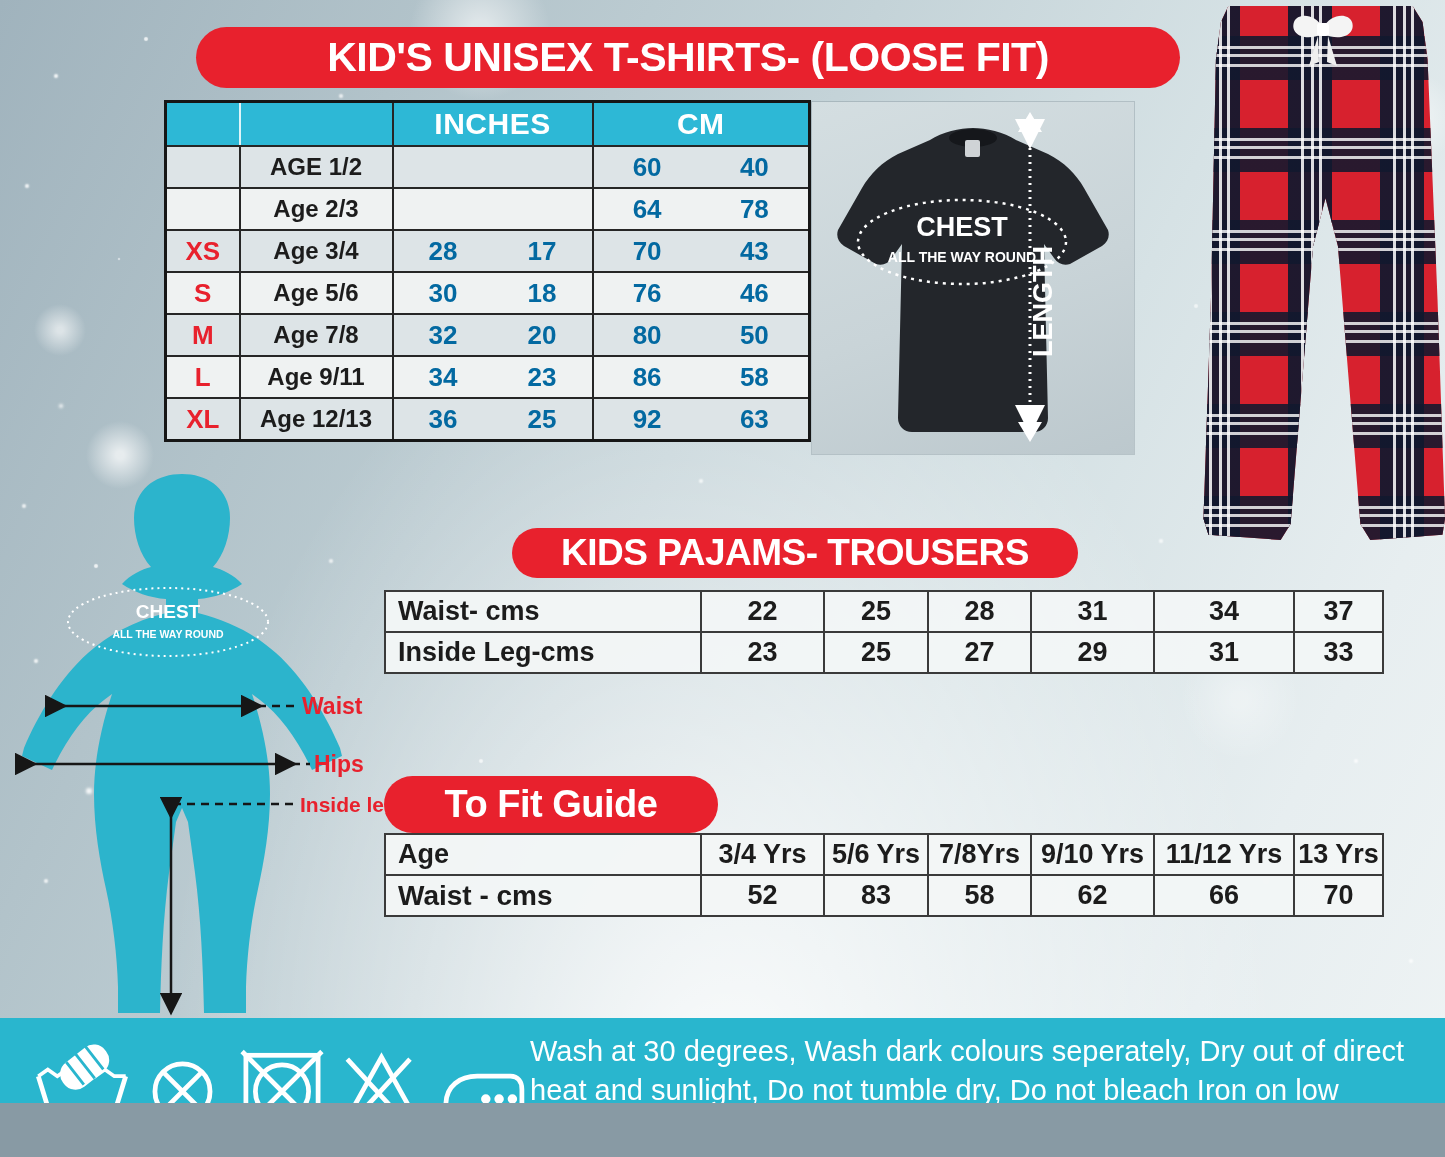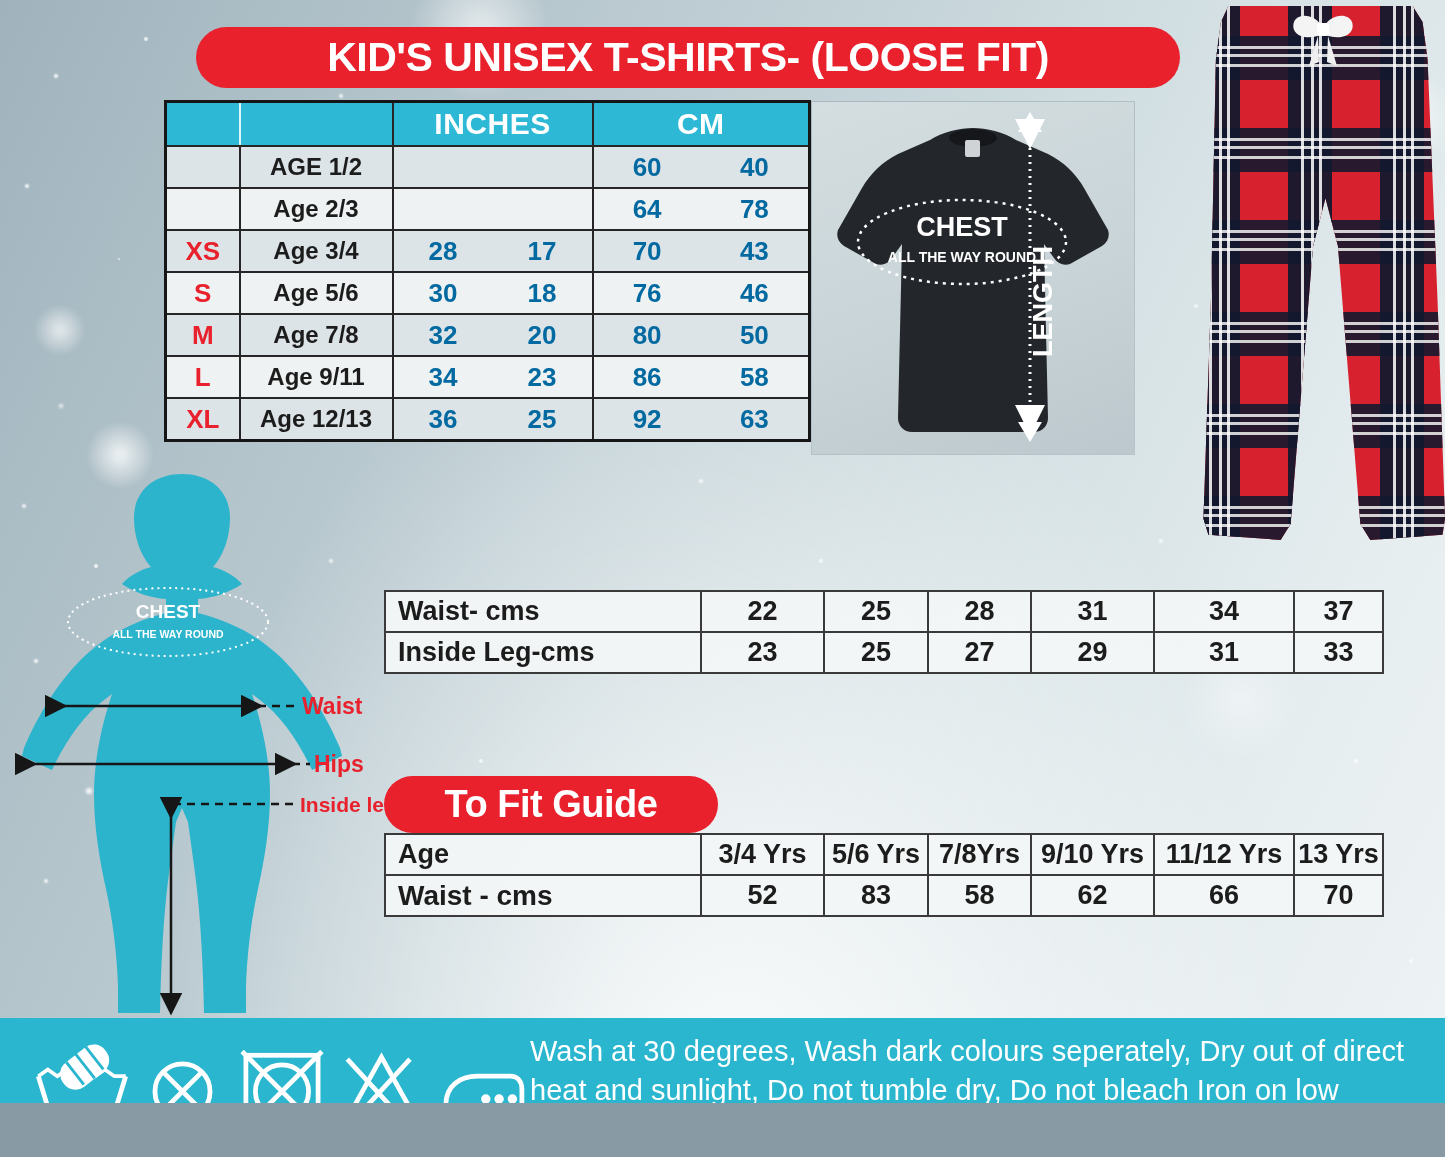--- a/index.html
+++ b/index.html
@@ -256,20 +256,23 @@
   <div class="pants-photo">
     <div class="pants-plaid"></div>
     <svg class="bow" width="70" height="64" viewBox="0 0 70 64">
       <path d="M35,20 C28,6 10,4 6,14 C2,26 16,34 35,26 C54,34 68,26 64,14 C60,4 42,6 35,20 Z" fill="#f4f4f4"></path>
       <rect x="29" y="15" width="12" height="13" rx="3" fill="#ffffff"></rect>
       <path d="M30,28 L21,58 L31,54 Z" fill="#efefef"></path>
       <path d="M40,28 L49,58 L39,54 Z" fill="#efefef"></path>
     </svg>
   </div>
 
+  <div class="banner pajams-banner">
+    <span>KIDS PAJAMS- TROUSERS</span>
+  </div>
 
   <table class="info-table pajams-table">
     <colgroup>
         <col style="width:316px">
         <col style="width:123px">
         <col style="width:104px">
         <col style="width:103px">
         <col style="width:123px">
         <col style="width:140px">
         <col style="width:89px">

